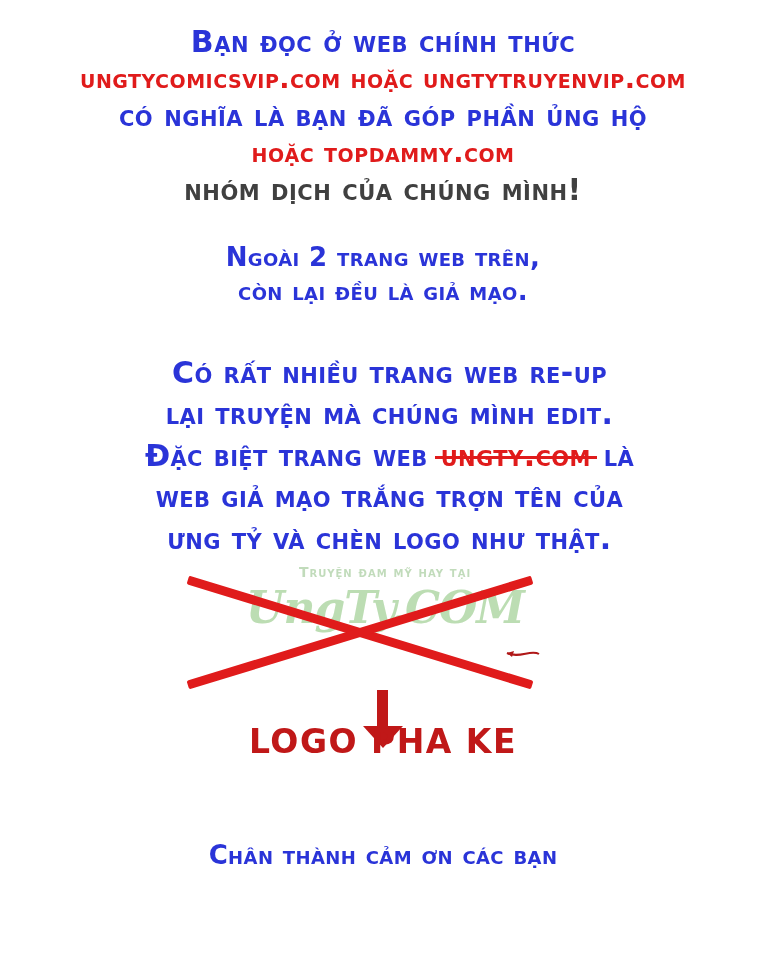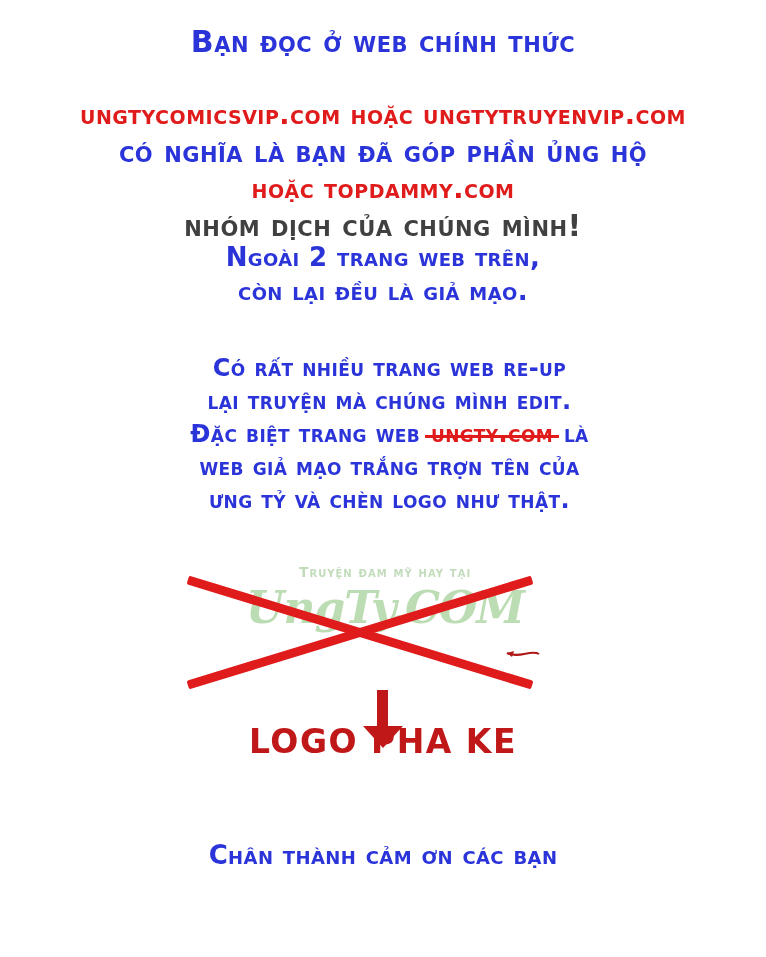--- a/index.html
+++ b/index.html
@@ -39,21 +39,21 @@
   }
   #header-block .ln {
     font-size: 30px;
     font-weight: 700;
     letter-spacing: 0.5px;
     font-variant: small-caps;
     line-height: 1.30;
   }
 
   #header-block .l1 { color: #2a34d8; }
-  #header-block .l2 { color: #e01b1b; font-size: 27px; margin-top: 36px; }
+  #header-block .l2 { color: #e01b1b; font-size: 27px; }
   #header-block .l3 { color: #e01b1b; font-size: 27px; }
   #header-block .l4 { color: #2a34d8; }
   #header-block .l5 { color: #404040; }
 
   
   #note-block {
     position: absolute;
     top: 240px;
     left: 0;
     width: 766px;
@@ -68,21 +68,21 @@
   }
 
   
   #warn-block {
     position: absolute;
     top: 352px;
     left: 0;
     width: 766px;
   }
   #warn-block .ln {
-    font-size: 24px;
+    font-size: 30px;
     font-weight: 600;
     color: #2a34d8;
     font-variant: small-caps;
     letter-spacing: 0.4px;
     line-height: 1.38;
     padding-left: 13px;
   }
   .strike-fake {
     color: #e01b1b;
     position: relative;

